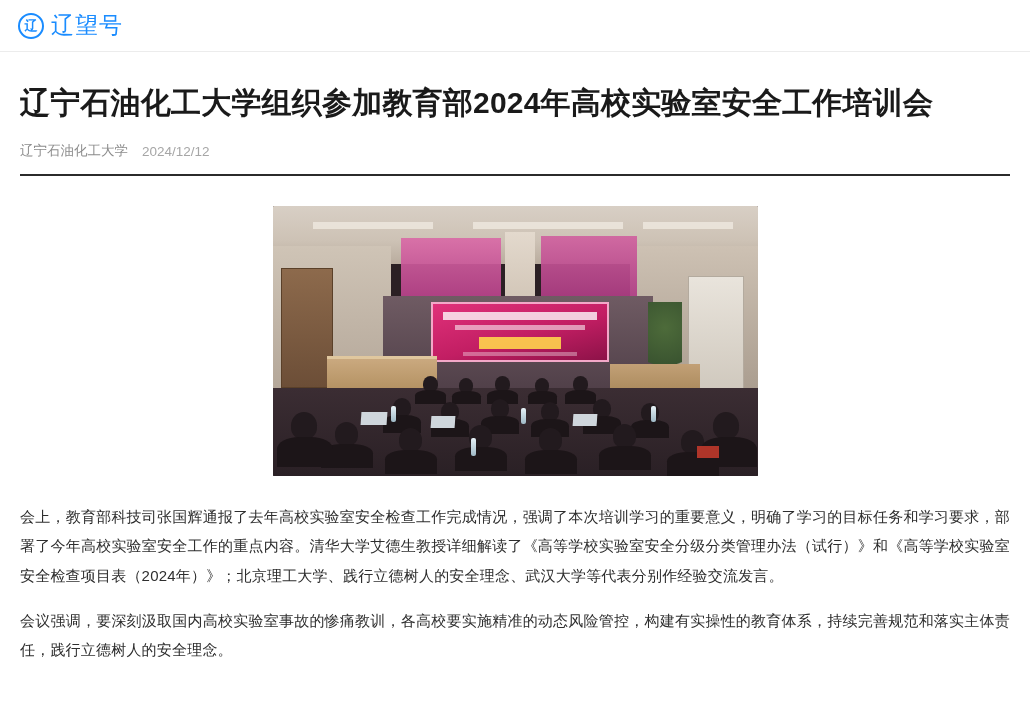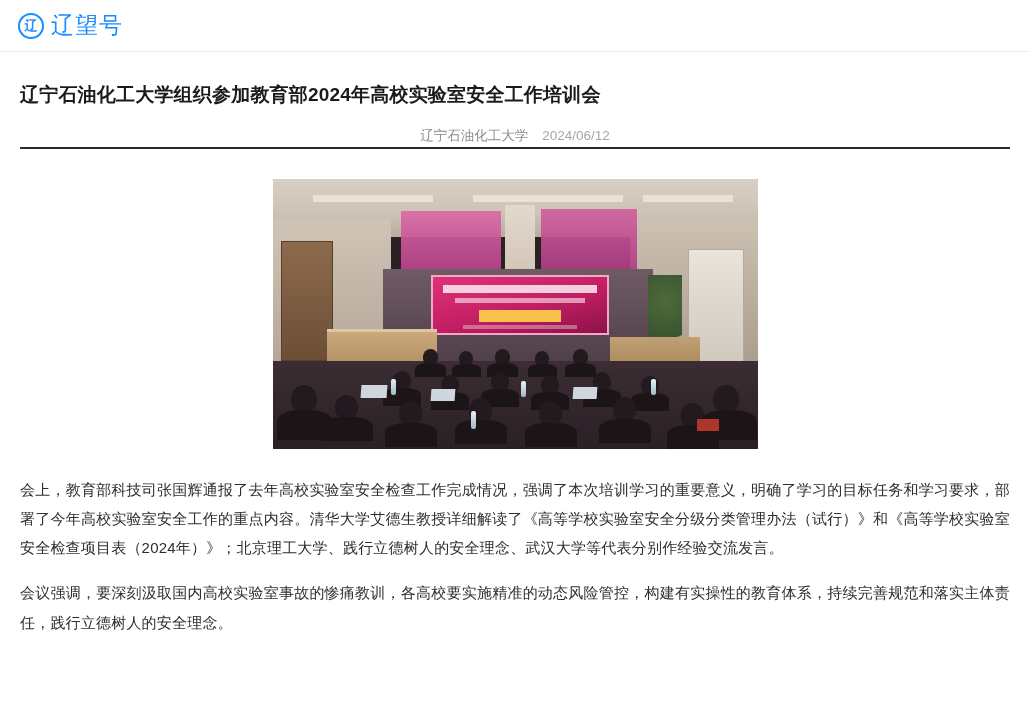--- a/index.html
+++ b/index.html
@@ -49,35 +49,34 @@
     font-weight: 400;
     color: #1a8cff;
     letter-spacing: 1px;
   }
 
   
   .article {
     padding: 30px 20px 0 20px;
   }
   .headline {
-    font-size: 19px;
+    font-size: 30px;
     font-weight: 700;
     color: #1a1a1a;
     line-height: 1.4;
     margin: 0 0 18px 0;
     letter-spacing: 0.2px;
   }
   .byline {
     display: flex;
     align-items: center;
     gap: 14px;
     font-size: 13.5px;
     color: #8c8c8c;
-    margin-bottom: 2px;
-    justify-content: center;
+    margin-bottom: 14px;
   }
   .byline .source { color: #8c8c8c; }
   .byline .date { color: #a6a6a6; }
 
   .rule {
     border: none;
     border-top: 2px solid #2b2b2b;
     margin: 0 0 30px 0;
   }
 
@@ -230,21 +229,21 @@
     <div class="brand">
       <span class="brand-logo">辽</span>
       <span class="brand-name">辽望号</span>
     </div>
   </div>
 
   <div class="article">
     <h1 class="headline">辽宁石油化工大学组织参加教育部2024年高校实验室安全工作培训会</h1>
     <div class="byline">
       <span class="source">辽宁石油化工大学</span>
-      <span class="date">2024/06/12</span>
+      <span class="date">2024/12/12</span>
     </div>
     <hr class="rule">
 
     <div class="figure">
       <div class="photo">
         <div class="ph-ceiling"></div>
         <div class="ph-ceil-strip" style="left:40px;width:120px;"></div>
         <div class="ph-ceil-strip" style="left:200px;width:150px;"></div>
         <div class="ph-ceil-strip" style="left:370px;width:90px;"></div>
         <div class="ph-wall-left"></div>

